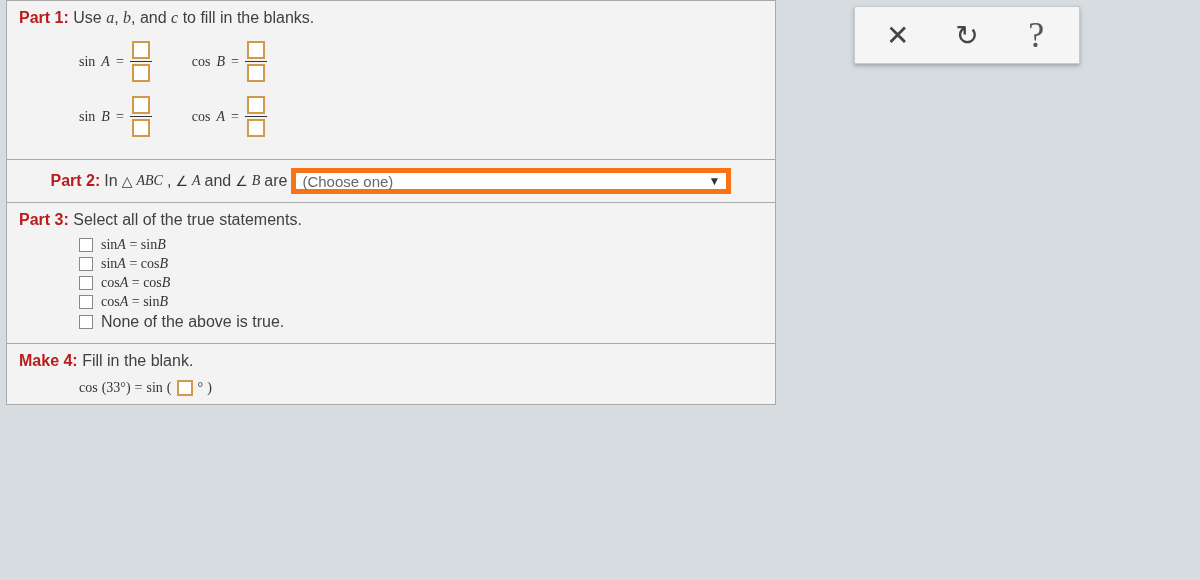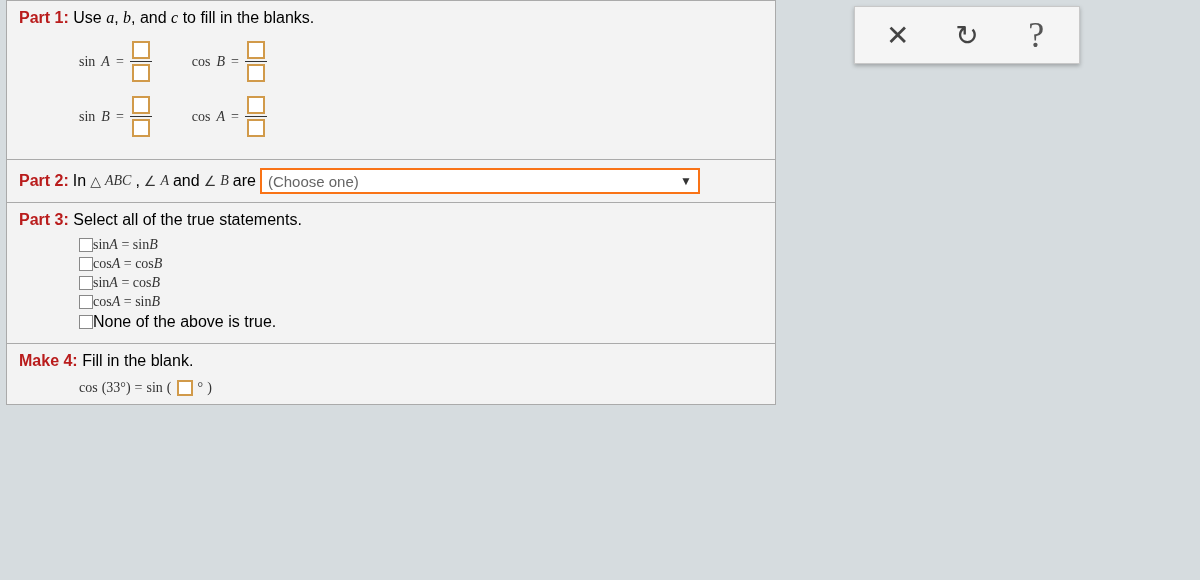--- a/index.html
+++ b/index.html
@@ -22,40 +22,40 @@
     width: 770px;
   }
   .section {
     border: 1px solid #aaa;
     background: #f3f3f3;
     padding: 8px 12px;
     margin-bottom: 0;
   }
   .section + .section { border-top: none; }
   .part-label { font-weight: bold; color: #b91c1c; }
-  .instr { color: #000000; }
+  .instr { color: #404040; }
   .var { font-style: italic; font-family: 'Times New Roman', serif; }
   .math { font-family: 'Times New Roman', serif; font-size: 14px; }
   .eq-row { display: flex; align-items: center; gap: 40px; margin: 14px 0 14px 60px; }
   .eq { display: flex; align-items: center; gap: 6px; }
   .frac { display: inline-flex; flex-direction: column; align-items: center; }
   .frac .fline { width: 22px; height: 1px; background: #333; margin: 2px 0; }
   .blank-box {
     width: 18px; height: 18px; border: 2px solid #d19a4a; background: #fff;
     display: inline-block;
   }
   .dropdown {
     display: inline-flex; align-items: center; justify-content: space-between;
-    border: 2px solid #f97316; background: #fff; padding: 2px 6px;
+    border: 5px solid #f97316; background: #fff; padding: 2px 6px;
     width: 440px; height: 26px; color: #666; font-size: 15px;
     position: relative;
   }
   .dropdown .arrow { color: #333; font-size: 12px; }
   .check-list { margin: 8px 0 4px 60px; }
-  .check-item { display: flex; align-items: center; gap: 0; margin: 3px 0; }
+  .check-item { display: flex; align-items: center; gap: 8px; margin: 3px 0; }
   .chk {
     width: 14px; height: 14px; border: 1px solid #888; background: #fff;
     display: inline-block; flex-shrink: 0;
   }
   .part4-eq { margin: 10px 0 0 60px; display:flex; align-items:center; gap:4px;}
   .inline-box {
     display:inline-block; width:16px; height:16px; border:2px solid #d19a4a;
     background:#fff; vertical-align: middle; margin:0 1px;
   }
   .angle { font-family: 'Times New Roman', serif; }
@@ -133,21 +133,21 @@
           <span> = </span>
         <span class="frac">
           <span class="blank-box"></span>
           <span class="fline"></span>
           <span class="blank-box"></span>
         </span>
       </div>
     </div>
   </div>
 
-  <div class="section" style="display:flex;align-items:center;gap:4px;">
+  <div class="section" style="display:flex;align-items:center;gap:4px;justify-content:center;">
     <span class="part-label">Part 2:</span>
     <span class="instr"> In </span>
     <span class="math triangle">△</span>
       <span class="math var">ABC</span>
       <span class="instr">, </span>
     <span class="math angle">∠</span>
       <span class="math var">A</span>
     <span class="instr"> and </span>
     <span class="math angle">∠</span>
       <span class="math var">B</span>
@@ -163,25 +163,25 @@
       <span class="part-label">Part 3:</span>
       <span class="instr"> Select </span><span class="instr" style="">all</span><span class="instr"> of the true statements.</span>
     </div>
     <div class="check-list">
       <div class="check-item">
         <span class="chk"></span>
         <span class="math"><span>sin</span><span class="var">A</span><span> = </span><span>sin</span><span class="var">B</span></span>
       </div>
       <div class="check-item">
         <span class="chk"></span>
+        <span class="math"><span>sin</span><span class="var">A</span><span> = </span><span>cos</span><span class="var">B</span></span>
+      </div>
+      <div class="check-item">
+        <span class="chk"></span>
         <span class="math"><span>cos</span><span class="var">A</span><span> = </span><span>cos</span><span class="var">B</span></span>
-      </div>
-      <div class="check-item">
-        <span class="chk"></span>
-        <span class="math"><span>sin</span><span class="var">A</span><span> = </span><span>cos</span><span class="var">B</span></span>
       </div>
       <div class="check-item">
         <span class="chk"></span>
         <span class="math"><span>cos</span><span class="var">A</span><span> = </span><span>sin</span><span class="var">B</span></span>
       </div>
       <div class="check-item">
         <span class="chk"></span>
         <span class="instr">None of the above is true.</span>
       </div>
     </div>

